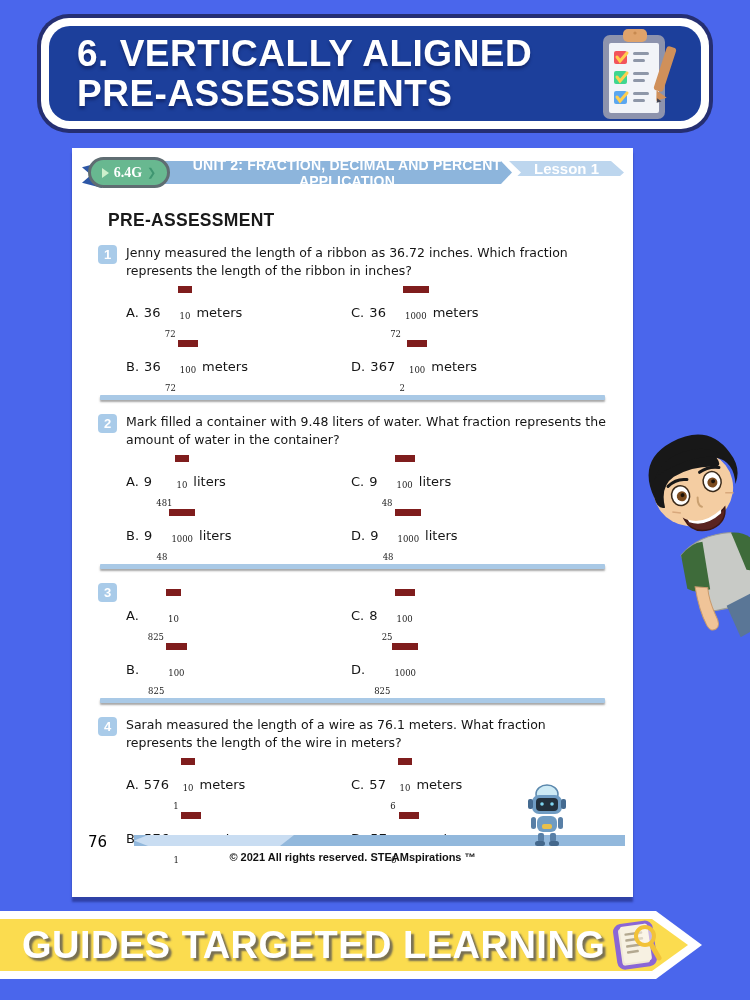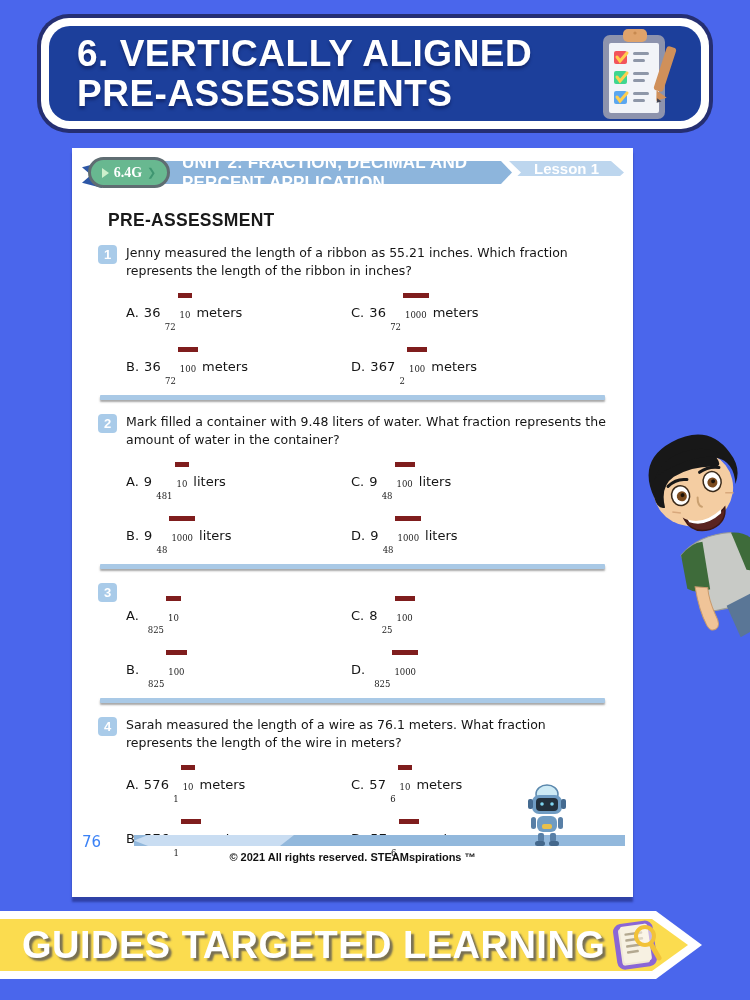--- a/index.html
+++ b/index.html
@@ -18,21 +18,21 @@
     font-size:37px;line-height:1.06;letter-spacing:.5px;text-shadow:0 3px 3px rgba(10,20,70,.5);}
   
   .sheet{position:absolute;left:72px;top:148px;width:561px;height:749px;background:#ffffff;
     box-shadow:0 5px 2px rgba(25,35,110,.55);}
   .sheet-header{position:relative;height:48px;}
   .ribbon-back{position:absolute;left:10px;top:14px;width:20px;height:26px;background:#2d57a6;
     clip-path:polygon(100% 0,0 20%,45% 50%,0 80%,100% 100%);}
   .unit-bar{position:absolute;left:50px;top:13px;width:390px;height:23px;background:#8db5dc;
     clip-path:polygon(0 0,379px 0,390px 11.5px,379px 23px,0 23px);
     display:flex;align-items:center;padding-left:60px;box-sizing:border-box;}
-  .unit-bar span{color:#fff;font-family:"Liberation Sans",sans-serif;font-weight:700;font-size:17px;letter-spacing:.2px;}
+  .unit-bar span{color:#fff;font-family:"Liberation Sans",sans-serif;font-weight:700;font-size:14px;letter-spacing:.2px;text-align:center;}
   .lesson-arrow{position:absolute;left:437px;top:13px;width:115px;height:15px;background:#bdd6ee;
     clip-path:polygon(0 0,102px 0,115px 11.5px,102px 23px,0 23px,12px 11.5px);
     display:flex;align-items:center;justify-content:center;}
   .lesson-arrow span{color:#fff;font-family:"Liberation Sans",sans-serif;font-weight:700;font-size:15px;}
   .std-pill{position:absolute;left:16px;top:9px;width:76px;height:25px;background:#68b890;
     border:3px solid #5f6d72;border-radius:16px;display:flex;align-items:center;justify-content:center;gap:5px;}
   .std-pill .tri{width:0;height:0;border-top:5px solid transparent;border-bottom:5px solid transparent;
     border-left:7px solid #cdf0cc;}
   .std-pill .lbl{color:#fff;font-family:Liberation Serif, serif;font-weight:700;font-size:14px;}
   .std-pill .chev{color:#3f9671;font-weight:700;font-size:11px;}
@@ -45,31 +45,31 @@
     font-family:"Liberation Sans",sans-serif;font-weight:700;font-size:13px;
     display:flex;align-items:center;justify-content:center;margin-top:1px;}
   .q-body{flex:1;}
   .q-text{margin:0;font-size:12.5px;line-height:1.4;color:#151515;max-width:482px;}
   .options{display:grid;grid-template-columns:225px auto;margin-top:20px;row-gap:27px;}
   .option{display:flex;align-items:center;font-size:13px;color:#151515;height:27px;}
   .opt-label{margin-right:5px;}
   .opt-whole{letter-spacing:.2px;}
   .frac{display:inline-flex;flex-direction:row;align-items:flex-end;
     font-family:"DejaVu Serif",serif;font-size:8.5px;line-height:1.2;color:#222;margin:0 2px;}
-  .frac .den{border-top:5px solid #7f1d1d;padding:12px 2px;}
+  .frac .den{border-top:7px solid #7f1d1d;padding:18px 2px;}
   .frac .num{padding:0 2px;}
   .opt-suffix{margin-left:2px;}
   .divider{height:5px;background:#a9c9e6;margin:15px 2px 0 2px;border-radius:1px;
     box-shadow:0 2px 2px rgba(95,95,95,.55);}
   
   .sheet-footer{position:absolute;left:0;right:0;bottom:18px;height:46px;}
   .footer-bar{position:absolute;left:62px;top:2px;width:491px;height:11px;background:#92b8dc;}
   .footer-bar .light{position:absolute;left:0;top:0;width:160px;height:11px;background:#c9ddf2;
     clip-path:polygon(0 5.5px,14px 0,160px 0,146px 11px,14px 11px);}
-  .page-num{position:absolute;left:10px;top:0px;font-size:15px;color:#3b82f6;}
+  .page-num{position:absolute;left:16px;top:0px;font-size:15px;color:#000000;}
   .copyright{position:absolute;left:0;right:0;top:18px;text-align:center;
     font-family:"Liberation Sans",sans-serif;font-weight:700;font-size:11px;color:#111;}
   .robot{position:absolute;right:64px;top:-50px;}
   
   .boy{position:absolute;left:638px;top:422px;width:125px;height:225px;}
   
   .bottom-banner{position:absolute;left:0;top:911px;width:702px;height:68px;}
   .bottom-banner .white{position:absolute;inset:0;background:#ffffff;
     clip-path:polygon(0 0,656px 0,702px 34px,656px 68px,0 68px);}
   .bottom-banner .yellow{position:absolute;left:0;top:8px;width:688px;height:52px;background:#fbdc4f;
@@ -138,21 +138,21 @@
     </div>
   </div>
 
   <h2 class="pre-heading">PRE-ASSESSMENT</h2>
 
   <div class="questions">
 
     <div class="question">
       <div class="q-badge">1</div>
       <div class="q-body">
-        <p class="q-text">Jenny measured the length of a ribbon as 55.21 inches. Which fraction represents the length of the ribbon in inches?</p>
+        <p class="q-text">Jenny measured the length of a ribbon as 36.72 inches. Which fraction represents the length of the ribbon in inches?</p>
         <div class="options">
           <div class="option">
             <span class="opt-label">A.</span>
             <span class="opt-whole">36</span>
             <span class="frac">
                 <span class="num">72</span>
                 <span class="den">10</span>
               </span>
             <span class="opt-suffix">meters</span>
           </div>

